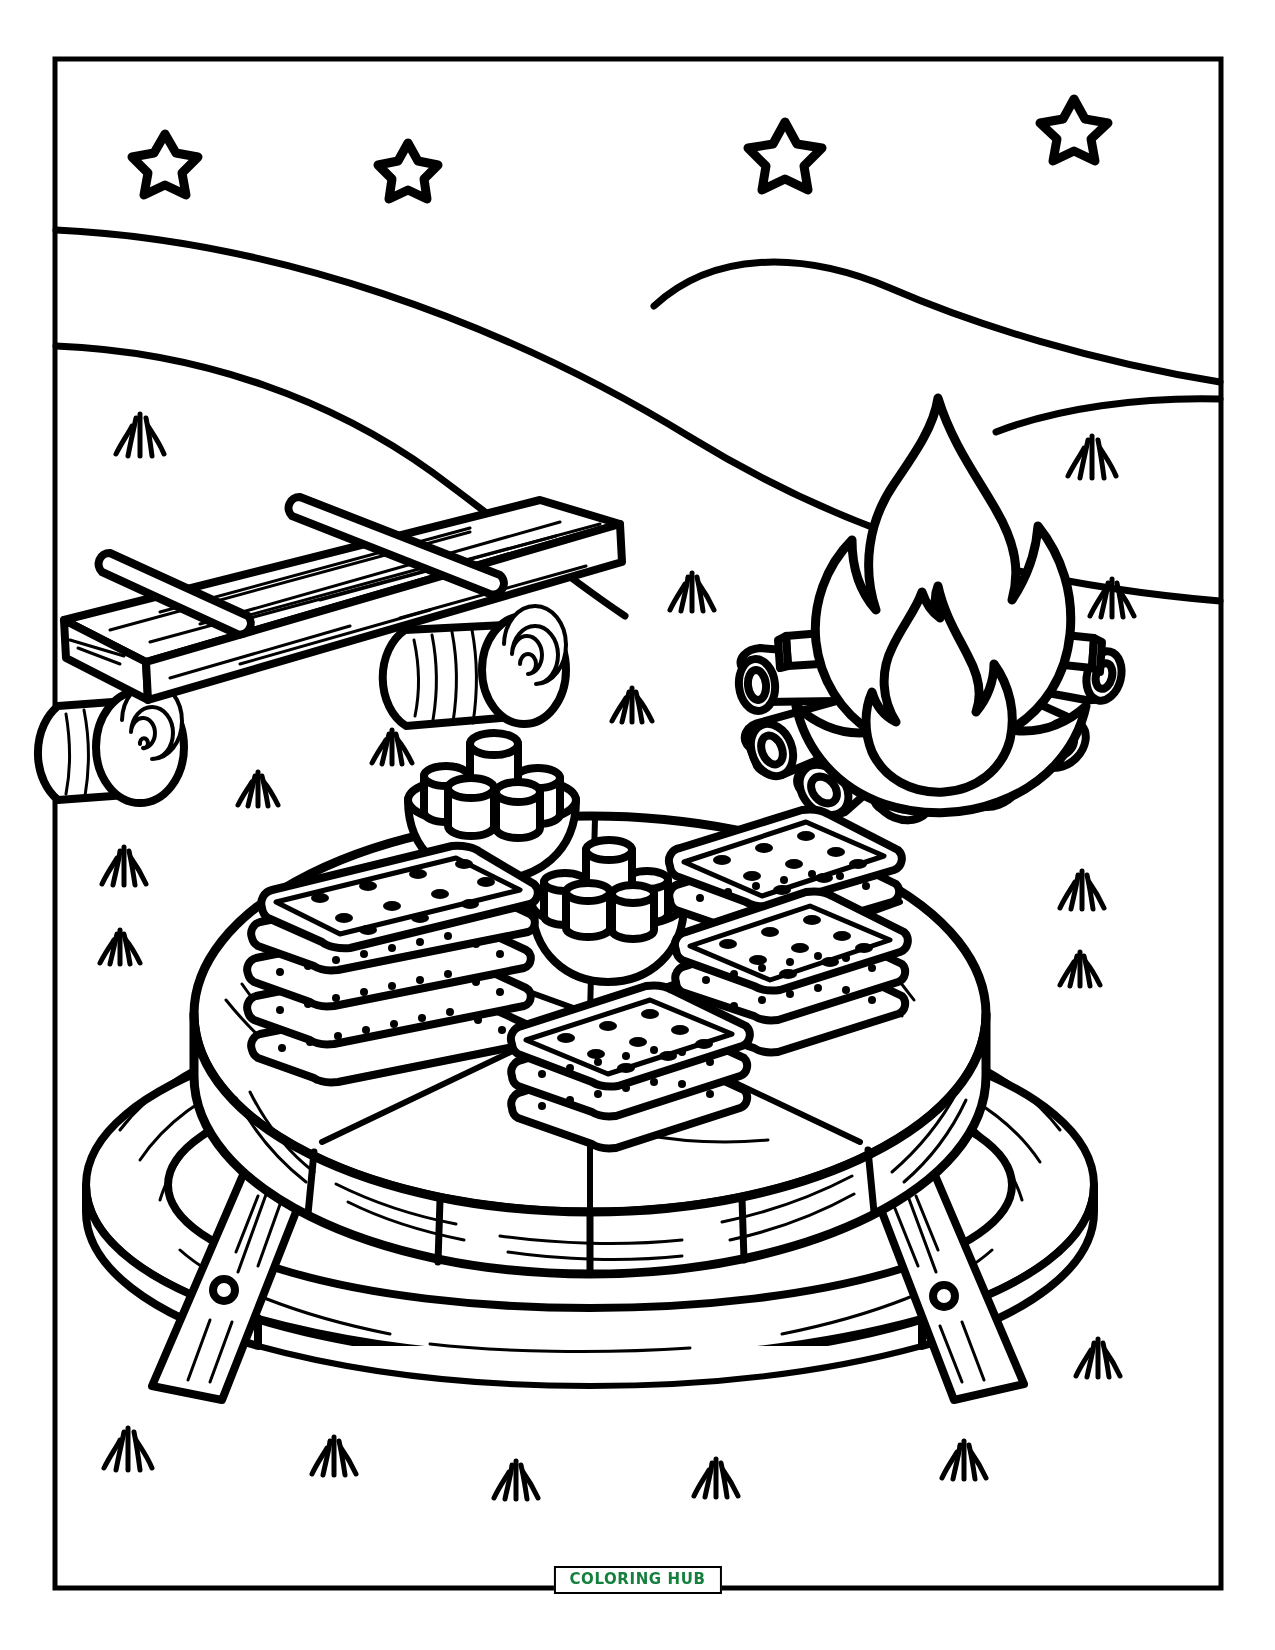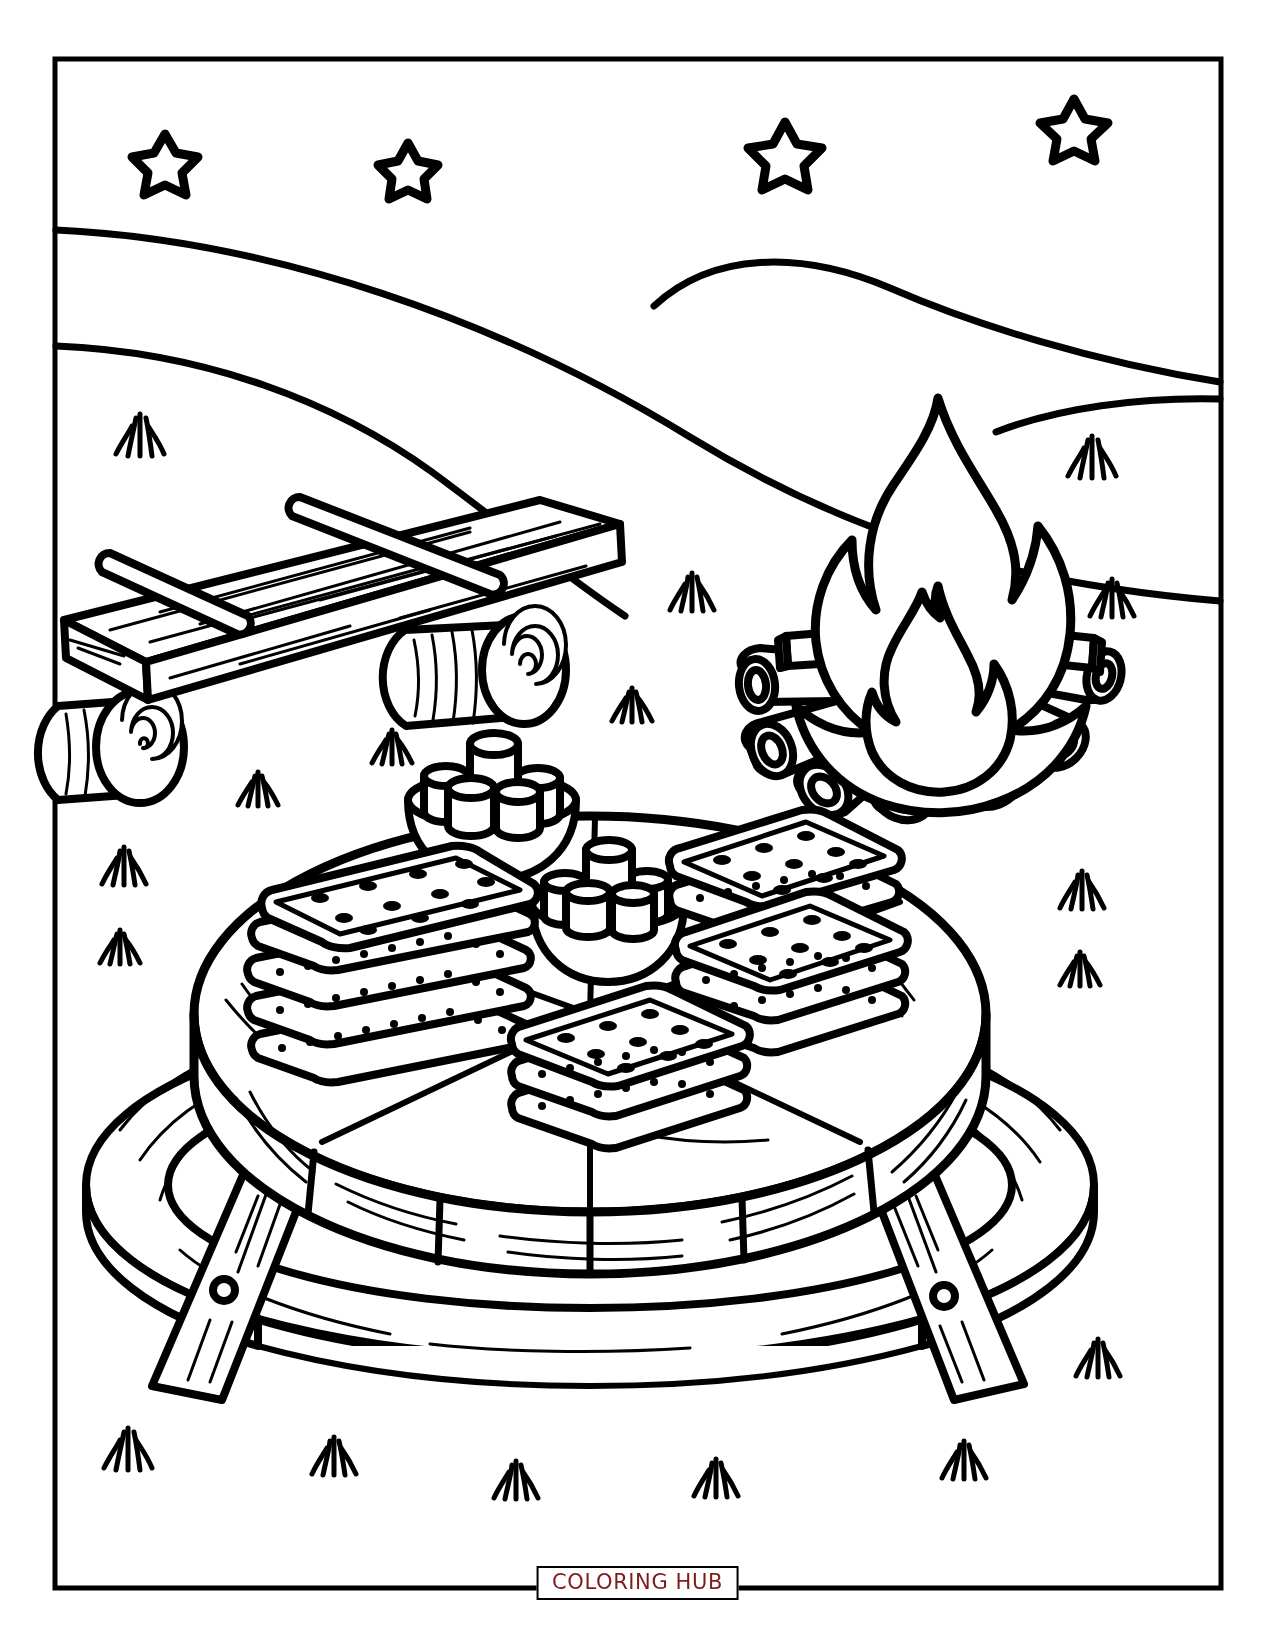--- a/index.html
+++ b/index.html
@@ -34,24 +34,24 @@
     transform: translateX(-50%);
     top: 1566px;
     background: #ffffff;
     border: 2px solid #000000;
     padding: 4px 14px 5px 14px;
     z-index: 5;
     line-height: 1;
   }
   .footer-badge span {
     font-family: "DejaVu Sans", sans-serif;
-    font-weight: normal;
-    font-size: 21px;
+    font-weight: bold;
+    font-size: 15px;
     letter-spacing: 0.6px;
-    color: #7f1d1d;
+    color: #15803d;
     white-space: nowrap;
     display: block;
   }
 </style>
 </head>
 <body>
 
 <div id="page">
 
   <svg id="art" viewBox="0 0 1275 1650" xmlns="http://www.w3.org/2000/svg">

